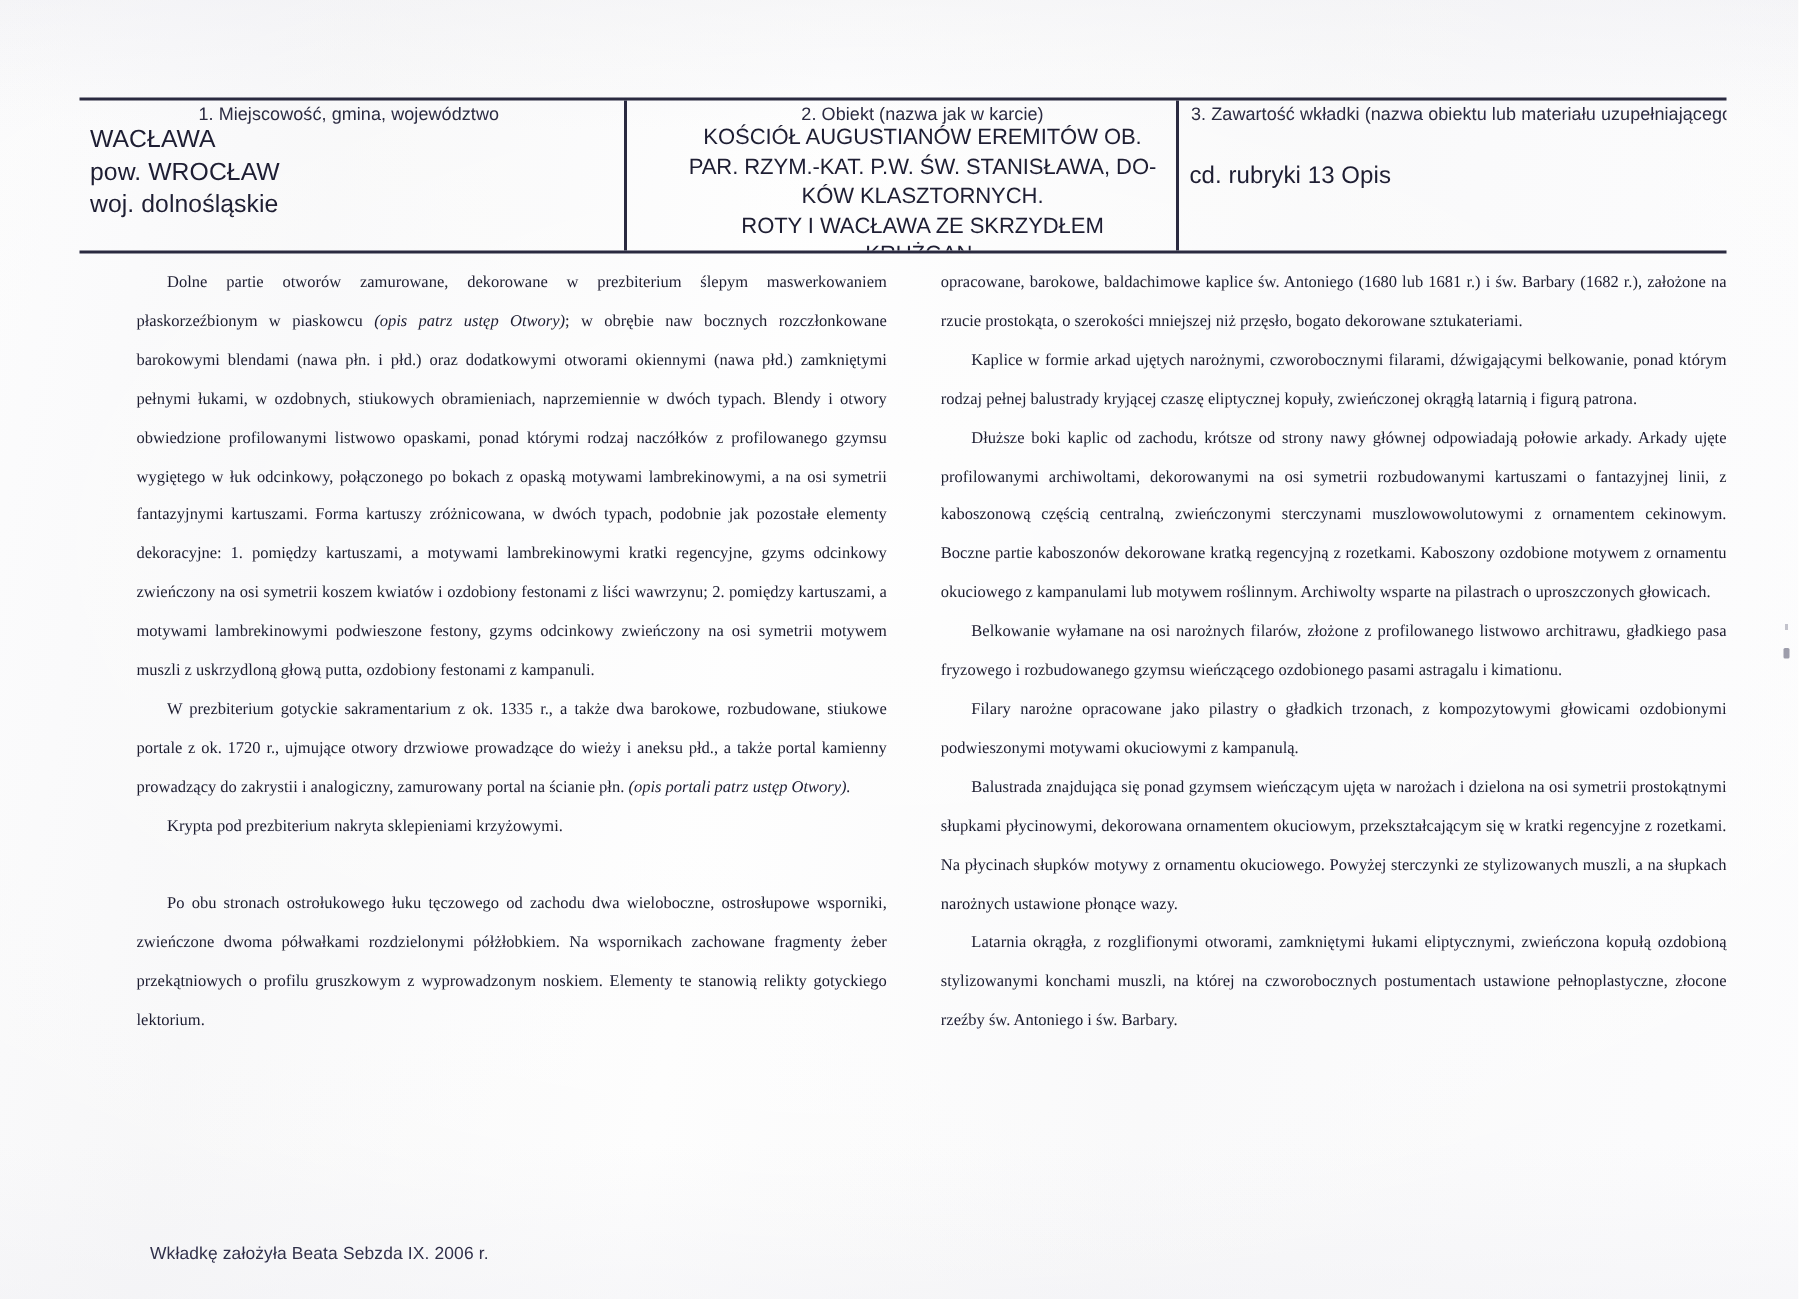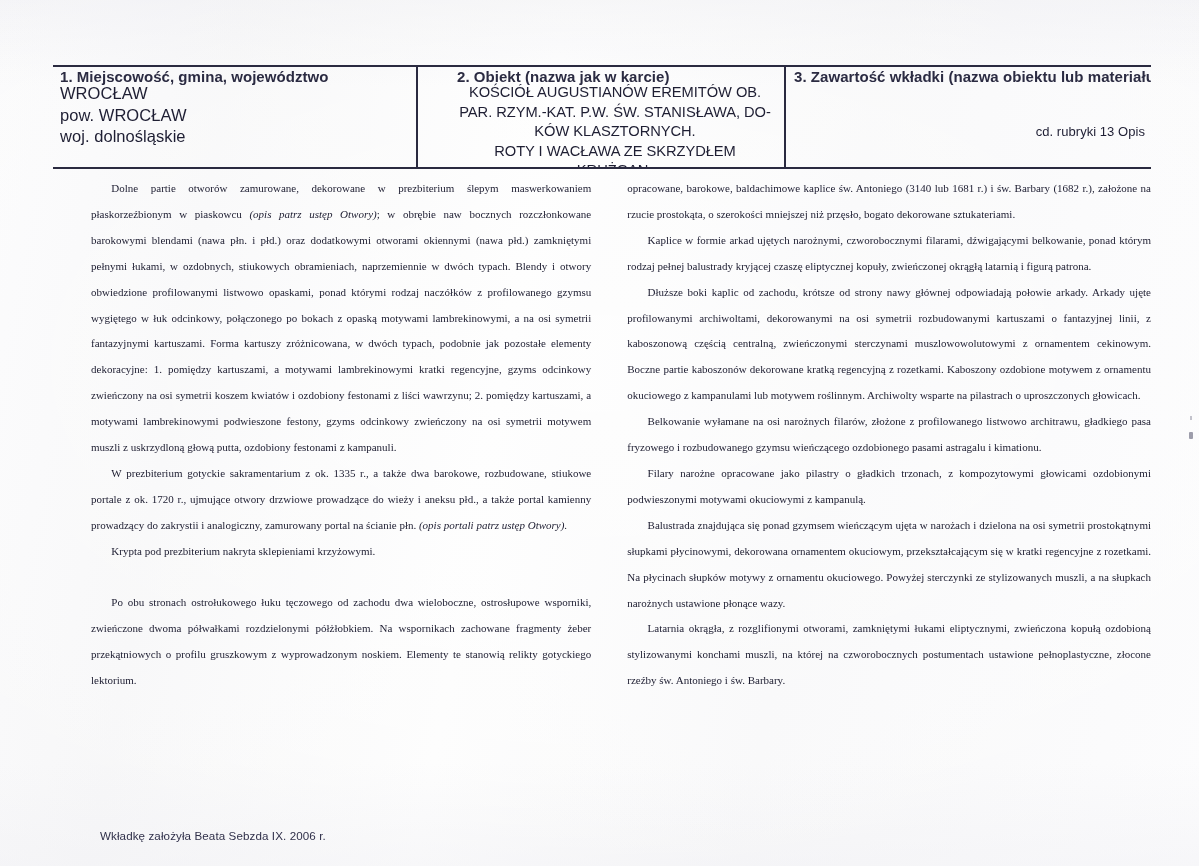--- a/index.html
+++ b/index.html
@@ -89,49 +89,48 @@
     text-align: center;
     padding-left: 39px;
   }
   #hcell-3 {
     width: 367px;
     border-left: 2px solid #2a2a40;
     margin-left: 5px;
   }
   .hcell-label {
     font-family: "Liberation Sans", sans-serif;
-    font-size: 15px;
+    font-size: 12px;
     color: #2b2b42;
-    text-align: left;
+    text-align: center;
     letter-spacing: 0.05px;
     line-height: 13px;
     white-space: nowrap;
-    font-weight: bold;
   }
   .hcell-label.indent3 { padding-left: 1px; }
   .hcell-value {
     font-family: "Liberation Sans", sans-serif;
     font-size: 16.5px;
     color: #1e1e33;
     line-height: 21.5px;
     letter-spacing: 0.05px;
   }
   #hcell-1 .hcell-value { margin-top: 0px; }
   #obj-name {
     font-family: "Liberation Sans", sans-serif;
     font-size: 14.7px;
     line-height: 19.5px;
     color: #1e1e33;
     margin-top: 0;
     letter-spacing: -0.05px;
   }
   #hcell-3 .hcell-value {
-    text-align: right;
-    margin-top: 38px;
-    font-size: 13px;
+    text-align: left;
+    margin-top: 24px;
+    font-size: 16px;
   }
 
   
   #body-columns {
     position: absolute;
     left: 55px;
     top: 176px;
     width: 1096px;
     height: 645px;
     display: flex;
@@ -194,21 +193,21 @@
 </head>
 <body>
 
 <div id="sheet">
 
 
   <div id="header-table">
 
     <div class="hcell" id="hcell-1">
       <div class="hcell-label">1. Miejscowość, gmina, województwo</div>
-      <div class="hcell-value">WROCŁAW</div>
+      <div class="hcell-value">WACŁAWA</div>
       <div class="hcell-value">pow. WROCŁAW</div>
       <div class="hcell-value">woj. dolnośląskie</div>
     </div>
 
     <div class="hcell" id="hcell-2">
       <div class="hcell-label">2. Obiekt (nazwa jak w karcie)</div>
       <div id="obj-name">
         <div>KOŚCIÓŁ AUGUSTIANÓW EREMITÓW OB.</div>
         <div>PAR. RZYM.-KAT. P.W. ŚW. STANISŁAWA, DO-</div>
         <div>KÓW KLASZTORNYCH.</div>
@@ -227,21 +226,21 @@
 
     <div class="col" id="col-left">
       <p><span>Dolne partie otworów zamurowane, dekorowane w prezbiterium ślepym maswerkowaniem płaskorzeźbionym w piaskowcu </span><span class="ital">(opis patrz ustęp Otwory)</span><span>; w obrębie naw bocznych rozczłonkowane barokowymi blendami (nawa płn. i płd.) oraz dodatkowymi otworami okiennymi (nawa płd.) zamkniętymi pełnymi łukami, w ozdobnych, stiukowych obramieniach, naprzemiennie w dwóch typach. Blendy i otwory obwiedzione profilowanymi listwowo opaskami, ponad którymi rodzaj naczółków z profilowanego gzymsu wygiętego w łuk odcinkowy, połączonego po bokach z opaską motywami lambrekinowymi, a na osi symetrii fantazyjnymi kartuszami. Forma kartuszy zróżnicowana, w dwóch typach, podobnie jak pozostałe elementy dekoracyjne: 1. pomiędzy kartuszami, a motywami lambrekinowymi kratki regencyjne, gzyms odcinkowy zwieńczony na osi symetrii koszem kwiatów i ozdobiony festonami z liści wawrzynu; 2. pomiędzy kartuszami, a motywami lambrekinowymi podwieszone festony, gzyms odcinkowy zwieńczony na osi symetrii motywem muszli z uskrzydloną głową putta, ozdobiony festonami z kampanuli.</span></p>
       <p><span>W prezbiterium gotyckie sakramentarium z ok. 1335 r., a także dwa barokowe, rozbudowane, stiukowe portale z ok. 1720 r., ujmujące otwory drzwiowe prowadzące do wieży i aneksu płd., a także portal kamienny prowadzący do zakrystii i analogiczny, zamurowany portal na ścianie płn. </span><span class="ital">(opis portali patrz ustęp Otwory).</span></p>
       <p>Krypta pod prezbiterium nakryta sklepieniami krzyżowymi.</p>
       <p class="gap">Po obu stronach ostrołukowego łuku tęczowego od zachodu dwa wieloboczne, ostrosłupowe wsporniki, zwieńczone dwoma półwałkami rozdzielonymi półżłobkiem. Na wspornikach zachowane fragmenty żeber przekątniowych o profilu gruszkowym z wyprowadzonym noskiem. Elementy te stanowią relikty gotyckiego lektorium.</p>
 
     </div>
 
     <div class="col" id="col-right">
-      <p class="noindent">opracowane, barokowe, baldachimowe kaplice św. Antoniego (3140 lub 1681 r.) i św. Barbary (1682 r.), założone na rzucie prostokąta, o szerokości mniejszej niż przęsło, bogato dekorowane sztukateriami.</p>
+      <p class="noindent">opracowane, barokowe, baldachimowe kaplice św. Antoniego (1680 lub 1681 r.) i św. Barbary (1682 r.), założone na rzucie prostokąta, o szerokości mniejszej niż przęsło, bogato dekorowane sztukateriami.</p>
       <p>Kaplice w formie arkad ujętych narożnymi, czworobocznymi filarami, dźwigającymi belkowanie, ponad którym rodzaj pełnej balustrady kryjącej czaszę eliptycznej kopuły, zwieńczonej okrągłą latarnią i figurą patrona.</p>
       <p>Dłuższe boki kaplic od zachodu, krótsze od strony nawy głównej odpowiadają połowie arkady. Arkady ujęte profilowanymi archiwoltami, dekorowanymi na osi symetrii rozbudowanymi kartuszami o fantazyjnej linii, z kaboszonową częścią centralną, zwieńczonymi sterczynami muszlowowolutowymi z ornamentem cekinowym. Boczne partie kaboszonów dekorowane kratką regencyjną z rozetkami. Kaboszony ozdobione motywem z ornamentu okuciowego z kampanulami lub motywem roślinnym. Archiwolty wsparte na pilastrach o uproszczonych głowicach.</p>
       <p>Belkowanie wyłamane na osi narożnych filarów, złożone z profilowanego listwowo architrawu, gładkiego pasa fryzowego i rozbudowanego gzymsu wieńczącego ozdobionego pasami astragalu i kimationu.</p>
       <p>Filary narożne opracowane jako pilastry o gładkich trzonach, z kompozytowymi głowicami ozdobionymi podwieszonymi motywami okuciowymi z kampanulą.</p>
       <p>Balustrada znajdująca się ponad gzymsem wieńczącym ujęta w narożach i dzielona na osi symetrii prostokątnymi słupkami płycinowymi, dekorowana ornamentem okuciowym, przekształcającym się w kratki regencyjne z rozetkami. Na płycinach słupków motywy z ornamentu okuciowego. Powyżej sterczynki ze stylizowanych muszli, a na słupkach narożnych ustawione płonące wazy.</p>
       <p>Latarnia okrągła, z rozglifionymi otworami, zamkniętymi łukami eliptycznymi, zwieńczona kopułą ozdobioną stylizowanymi konchami muszli, na której na czworobocznych postumentach ustawione pełnoplastyczne, złocone rzeźby św. Antoniego i św. Barbary.</p>
     </div>
 
   </div>
 

